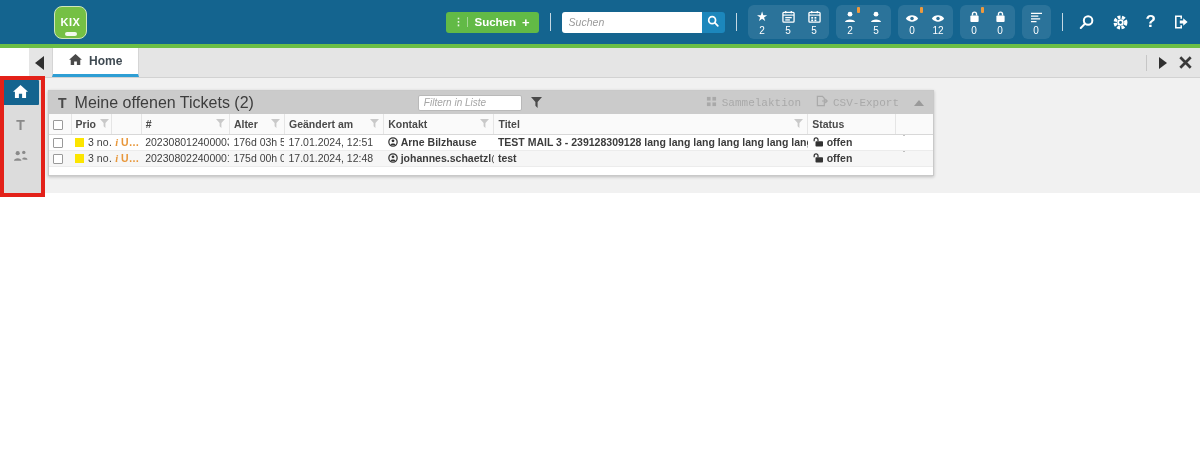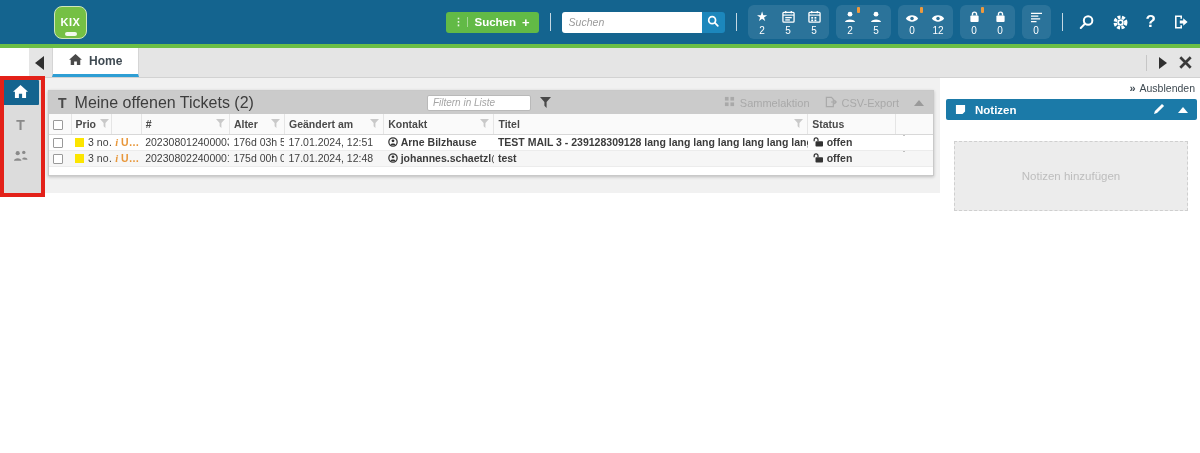--- a/index.html
+++ b/index.html
@@ -66,21 +66,21 @@
     box-shadow:0 1px 3px rgba(0,0,0,.22); height:86px; overflow:hidden; }
   .widget-head { height:23px; background:#cbcbcb; display:flex; align-items:center; padding:0 9px; gap:8px; }
   .wh-funnel { font-size:14px; font-weight:bold; color:#4a4a4a; line-height:14px; }
   .wh-title { font-size:16px; color:#3d3d3d; white-space:nowrap; }
   .wh-flex { flex:1; }
   .wh-filter { display:flex; align-items:center; gap:9px; }
   .wh-filter input { width:104px; height:16px; border:1px solid #b9b9b9; border-radius:2px; font-size:10px;
     font-style:italic; padding:0 5px; color:#555; outline:none; font-family:inherit; }
   .wh-filter input::placeholder { color:#a5a5a5; }
   .wh-actions { display:flex; align-items:center; gap:15px; color:#a9a9a9; font-size:11px; white-space:nowrap; }
-  .wh-action { display:flex; align-items:center; gap:5px; cursor:default; }
+  .wh-action { display:flex; align-items:center; gap:5px; cursor:default;font-family:Liberation Mono, monospace; }
   .caret-up { width:0; height:0; border-left:5px solid transparent; border-right:5px solid transparent;
     border-bottom:6px solid #9a9a9a; cursor:pointer; }
 
   table { width:100%; border-collapse:collapse; table-layout:fixed; font-size:10.5px; color:#3f3f3f; }
   col.c-cb{width:22px} col.c-prio{width:40px} col.c-flag{width:30px} col.c-num{width:88px}
   col.c-age{width:55px} col.c-chg{width:99px} col.c-con{width:110px} col.c-tit{width:313px}
   col.c-st{width:88px} col.c-dd{width:37px}
   thead th { height:20px; background:#fafafa; border-bottom:1px solid #d8d8d8; border-right:1px solid #e5e5e5;
     font-weight:bold; color:#4a4a4a; padding:0 4px; text-align:left; overflow:hidden; white-space:nowrap; }
   thead th:last-child { border-right:none; }
@@ -486,38 +486,16 @@
                       <rect x="4" y="5" width="9" height="6.5" rx="1" fill="#333"></rect>
                       <path d="M7 5V3.3A2.3 2.3 0 002.4 3.3V5" fill="none" stroke="#333" stroke-width="1.5"></path>
                     </svg></span><span>offen</span></td>
               <td><span class="dd-caret"></span></td>
             </tr>
           </tbody>
         </table>
       </div>
     </section>
 
-    <aside class="rightpanel">
-      <div class="hide-link">
-        <b>»</b><span>Ausblenden</span>
-      </div>
-      <div class="notes-head">
-        <span>
-          <svg width="11" height="11" viewBox="0 0 12 12">
-              <path d="M1 1h10v7.2L8.2 11H1z" fill="#fff"></path>
-            </svg>
-        </span>
-        <span class="notes-title">Notizen</span>
-        <span>
-          <svg width="12" height="12" viewBox="0 0 12 12">
-              <path d="M1 11l.9-3L9 .9 11.1 3 4 10.1z" fill="#fff"></path>
-            </svg>
-        </span>
-        <span class="notes-caret"></span>
-      </div>
-      <div class="notes-empty">
-        <span>Notizen hinzufügen</span>
-      </div>
-    </aside>
   </div>
 
   <div class="red-box"></div>
 </div>
 
 </body></html>

